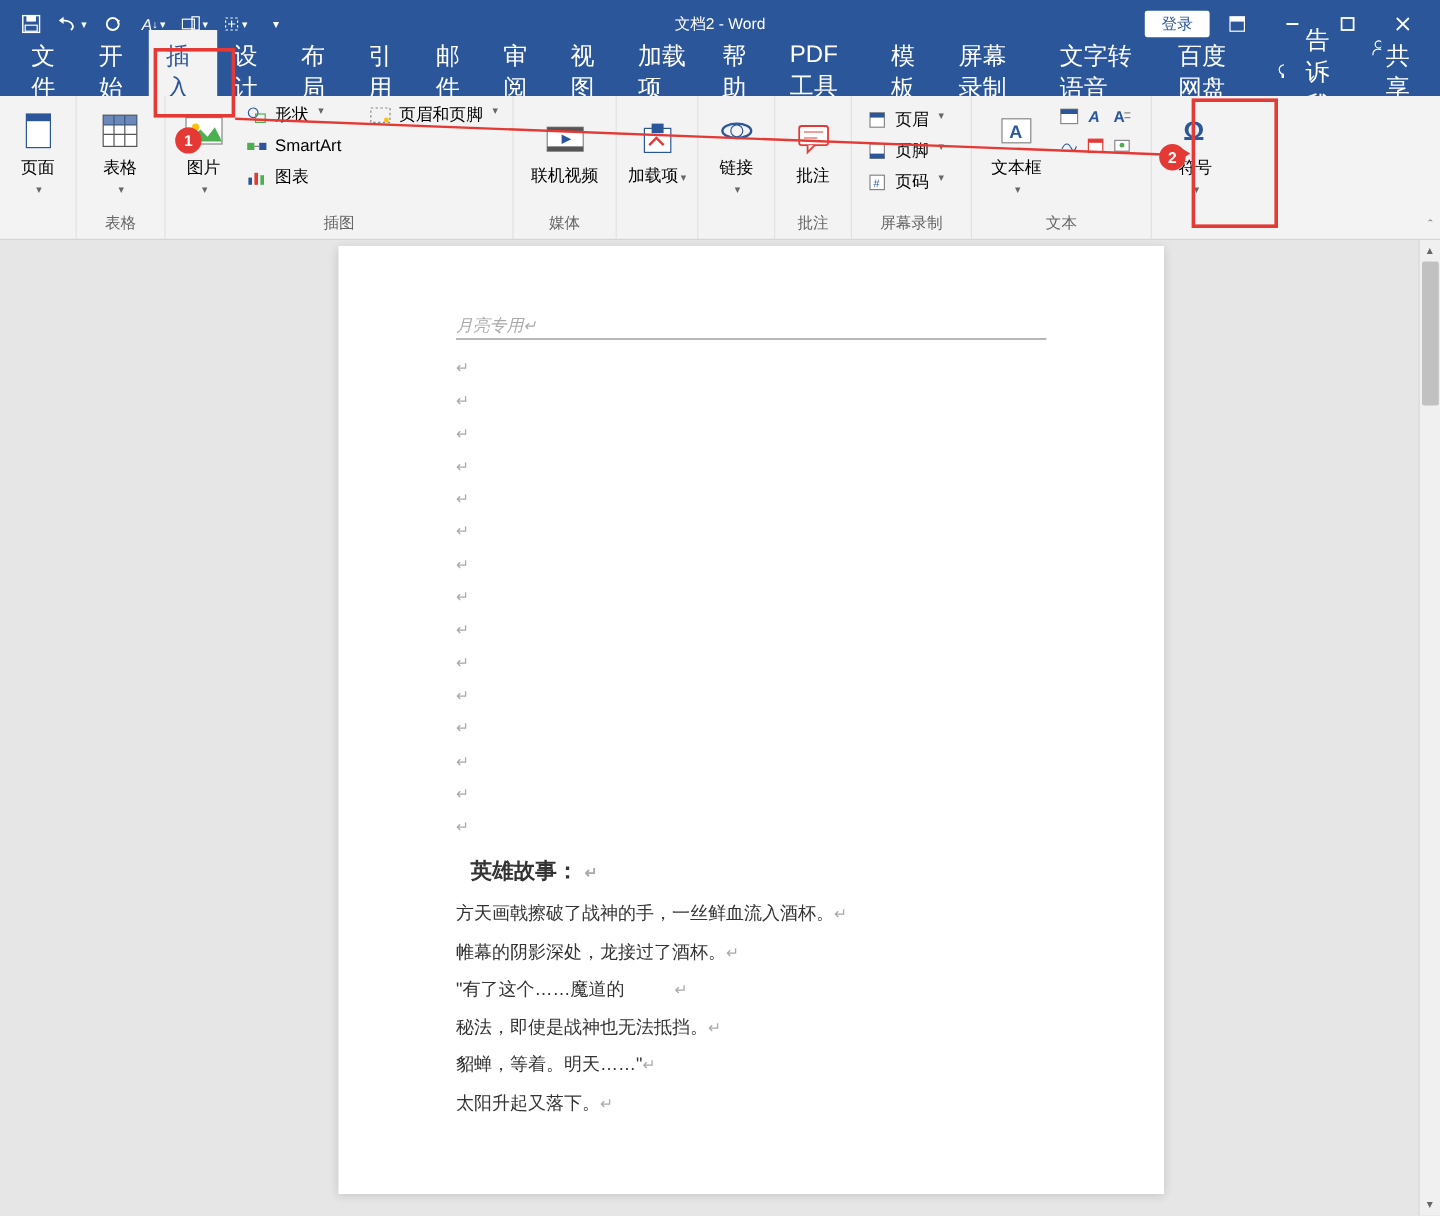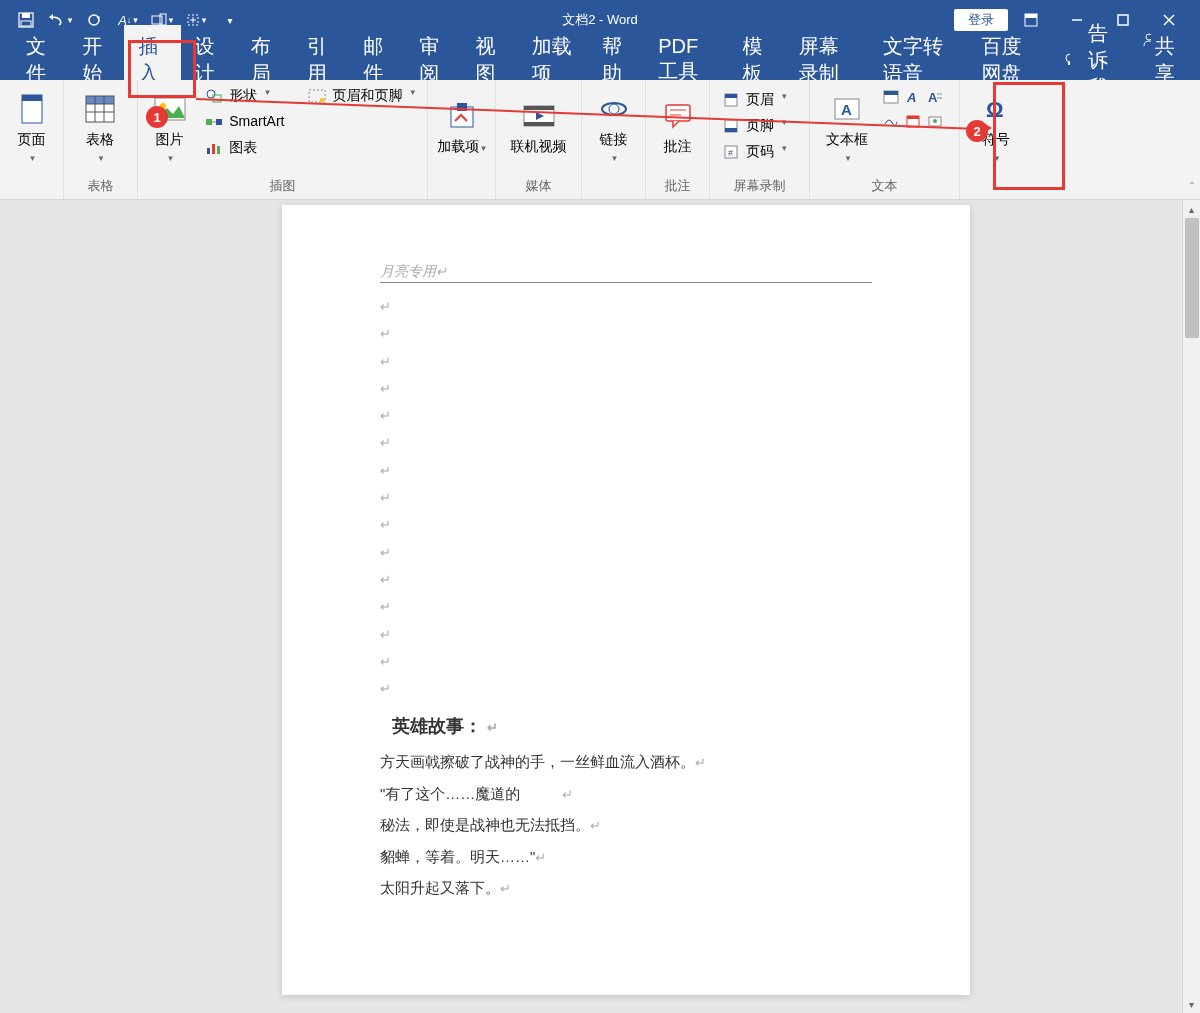--- a/index.html
+++ b/index.html
@@ -251,53 +251,53 @@
               </svg>
             </span>
             <span>页眉和页脚</span>
             <span class="drop-arrow">▾</span>
           </div>
       </div>
     </div>
     <div class="ribbon-group-label">插图</div>
   </div>
 
-  <div class="ribbon-group" style="width:68px">
-    <div class="ribbon-group-body">
-      <div class="big-btn">
-        <div class="big-btn-icon">
-            <svg width="30" height="30">
-              <rect x="4" y="6" width="22" height="20" fill="#fff" stroke="#2b579a"></rect>
-              <rect x="10" y="2" width="10" height="8" fill="#2b579a"></rect>
-              <path d="M8 20 L14 14 L20 20" stroke="#e53935" fill="none" stroke-width="2"></path>
-            </svg>
-          </div>
-        <div><span>加载项</span><span class="drop-arrow">▾</span></div>
-      </div>
-    </div>
-    <div class="ribbon-group-label">&nbsp;</div>
-  </div>
-
   <div class="ribbon-group" style="width:86px">
     <div class="ribbon-group-body">
       <div class="big-btn" style="width:76px">
         <div class="big-btn-icon">
             <svg width="34" height="28">
               <rect x="2" y="4" width="30" height="20" fill="#fff" stroke="#888"></rect>
               <rect x="2" y="4" width="30" height="4" fill="#555"></rect>
               <rect x="2" y="20" width="30" height="4" fill="#555"></rect>
               <path d="M14 10 L22 14 L14 18 Z" fill="#2b579a"></path>
             </svg>
           </div>
         <span>联机视频</span>
       </div>
     </div>
     <div class="ribbon-group-label">媒体</div>
   </div>
 
+  <div class="ribbon-group" style="width:68px">
+    <div class="ribbon-group-body">
+      <div class="big-btn">
+        <div class="big-btn-icon">
+            <svg width="30" height="30">
+              <rect x="4" y="6" width="22" height="20" fill="#fff" stroke="#2b579a"></rect>
+              <rect x="10" y="2" width="10" height="8" fill="#2b579a"></rect>
+              <path d="M8 20 L14 14 L20 20" stroke="#e53935" fill="none" stroke-width="2"></path>
+            </svg>
+          </div>
+        <div><span>加载项</span><span class="drop-arrow">▾</span></div>
+      </div>
+    </div>
+    <div class="ribbon-group-label">&nbsp;</div>
+  </div>
+
   <div class="ribbon-group" style="width:64px">
     <div class="ribbon-group-body">
       <div class="big-btn">
         <div class="big-btn-icon">
             <svg width="30" height="26">
               <ellipse cx="15" cy="13" rx="12" ry="6" fill="none" stroke="#2b579a" stroke-width="2"></ellipse>
               <circle cx="15" cy="13" r="5" fill="none" stroke="#2b579a"></circle>
             </svg>
           </div>
         <span>链接</span>
@@ -451,20 +451,21 @@
         <div class="para-mark">↵</div>
         <div class="para-mark">↵</div>
       <div class="para-mark">↵</div>
         <div class="para-mark">↵</div>
         <div class="para-mark">↵</div>
       <div class="para-mark">↵</div>
         <div class="para-mark">↵</div>
         <div class="para-mark">↵</div>
       <div class="heading-line"><span>英雄故事：</span> <span class="para-mark">↵</span></div>
       <div><span>方天画戟擦破了战神的手，一丝鲜血流入酒杯。</span><span class="para-mark">↵</span></div>
+      <div><span>帷幕的阴影深处，龙接过了酒杯。</span><span class="para-mark">↵</span></div>
       <div><span>"有了这个……魔道的</span>&nbsp;&nbsp;&nbsp;&nbsp;&nbsp;&nbsp;&nbsp;&nbsp;&nbsp;&nbsp;<span class="para-mark">↵</span></div>
       <div><span>秘法，即使是战神也无法抵挡。</span><span class="para-mark">↵</span></div>
       <div><span>貂蝉，等着。明天……"</span><span class="para-mark">↵</span></div>
       <div><span>太阳升起又落下。</span><span class="para-mark">↵</span></div>
     </div>
   </div>
   <div class="scrollbar-v">
     <div class="scroll-arrow">▴</div>
     <div class="scroll-thumb"></div>
     <div class="scroll-arrow" style="position:absolute;bottom:0;width:100%">▾</div>

